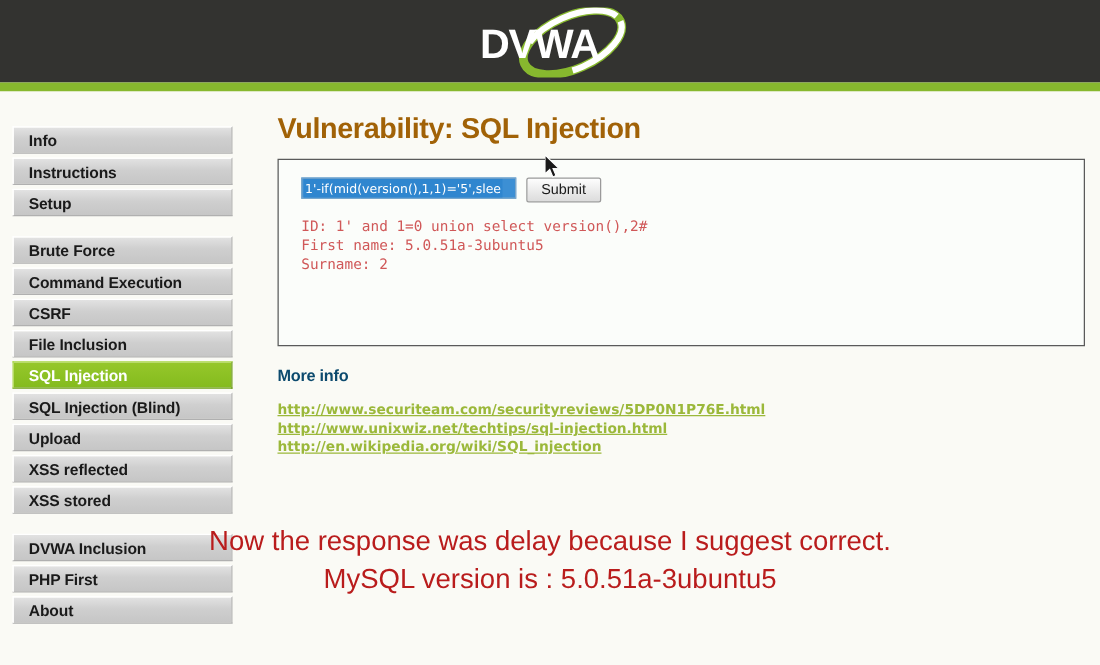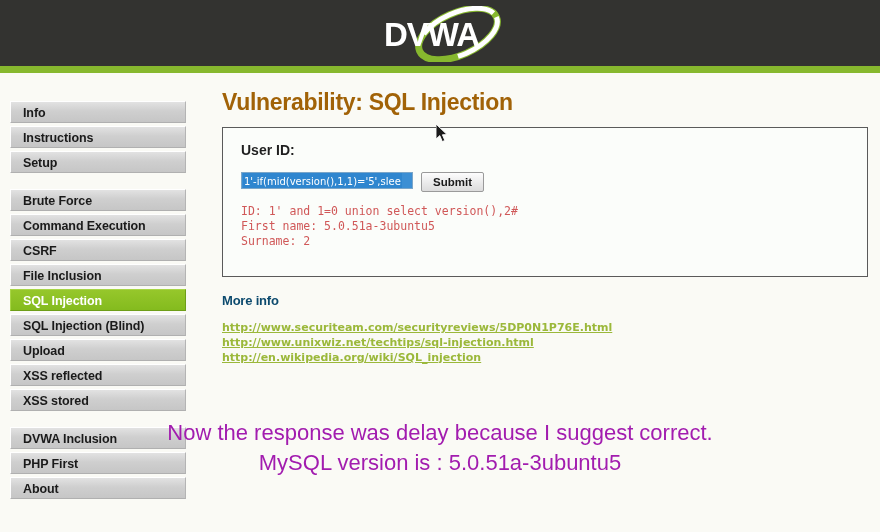--- a/index.html
+++ b/index.html
@@ -136,21 +136,20 @@
   }
   #submit-button {
     font-family: "Liberation Sans", sans-serif;
     font-size: 11.5px;
     color: #1a1a1a;
     background: linear-gradient(to bottom, #fdfdfd 0%, #ececec 50%, #dcdcdc 100%);
     border: 1px solid #9a9a9a;
     border-radius: 2px;
     padding: 3px 11px;
     cursor: pointer;
-    font-weight: bold;
   }
   #result-block {
     font-family: "DejaVu Sans Mono", monospace;
     font-size: 11.5px;
     line-height: 15px;
     color: #d05858;
     white-space: pre;
   }
 
   
@@ -174,21 +173,21 @@
     cursor: pointer;
   }
 
   
   #annotation {
     position: absolute;
     left: 0;
     top: 418px;
     width: 880px;
     text-align: center;
-    color: #a21caf;
+    color: #b91c1c;
     font-size: 22px;
     line-height: 30px;
     font-family: "Liberation Sans", sans-serif;
   }
   #annotation .line { display: block; }
 
   
   #cursor {
     position: absolute;
     left: 436px;
@@ -241,21 +240,20 @@
     </div>
 
   </div>
 
   <div id="content">
 
     <h1 id="page-title">Vulnerability: SQL Injection</h1>
 
     <div id="vuln-box">
 
-      <div id="form-label">User ID:</div>
 
       <div id="form-row">
         <div id="userid-input">
           <span class="sel">1'-if(mid(version(),1,1)='5',slee</span>
         </div>
         <button id="submit-button">Submit</button>
       </div>
 
       <div id="result-block"><span>ID: 1' and 1=0 union select version(),2#</span>
 <span>First name: 5.0.51a-3ubuntu5</span>

